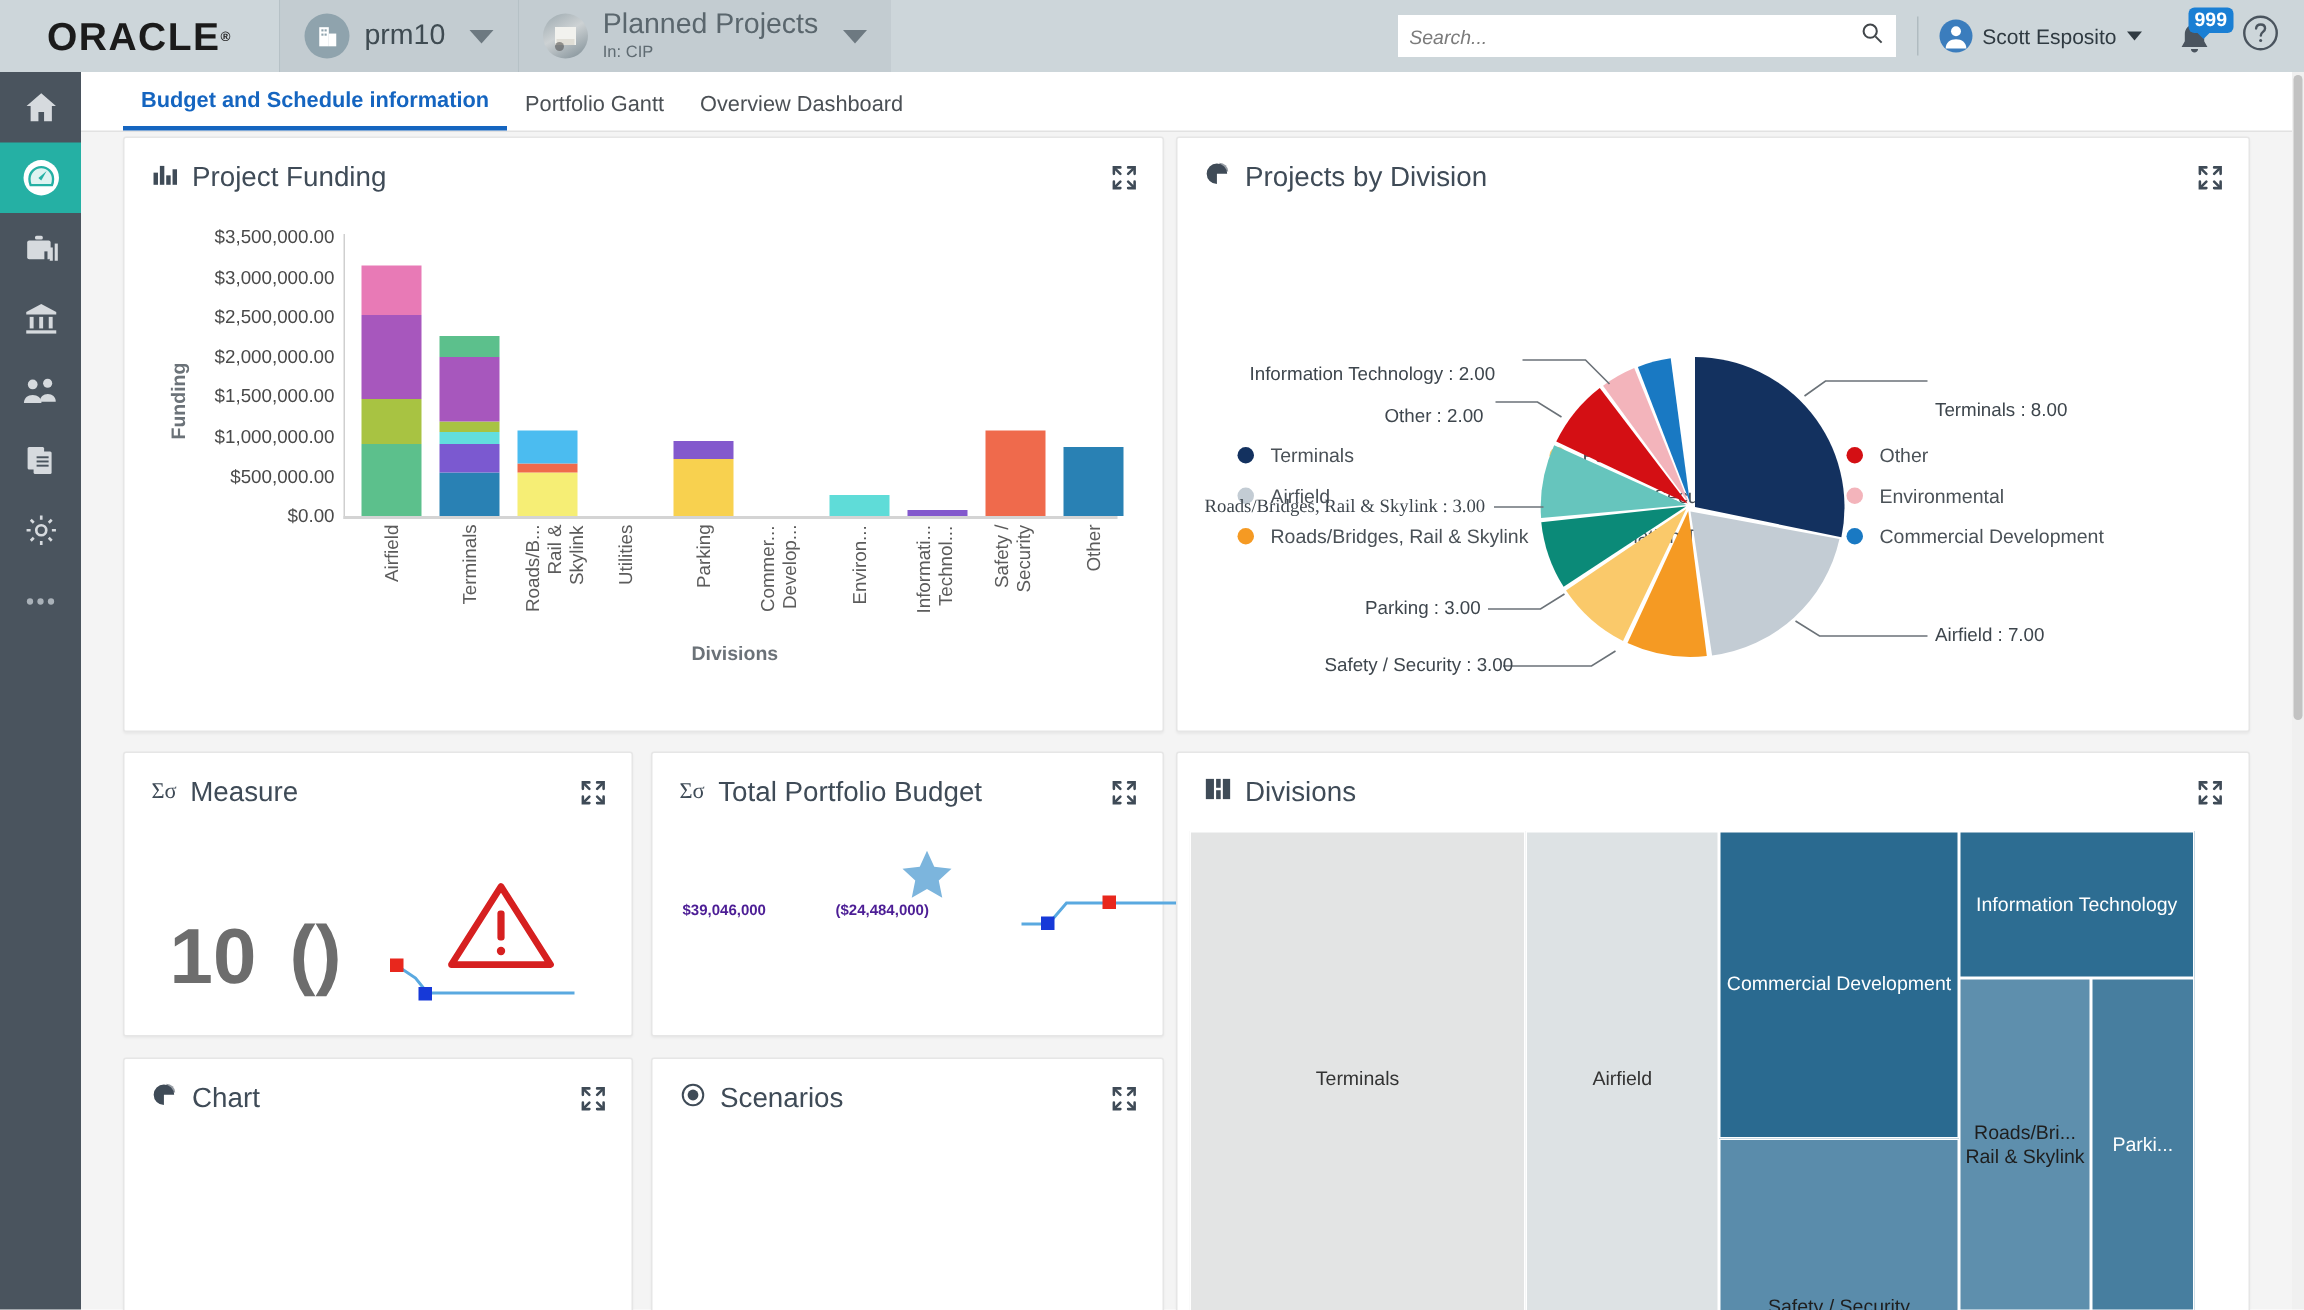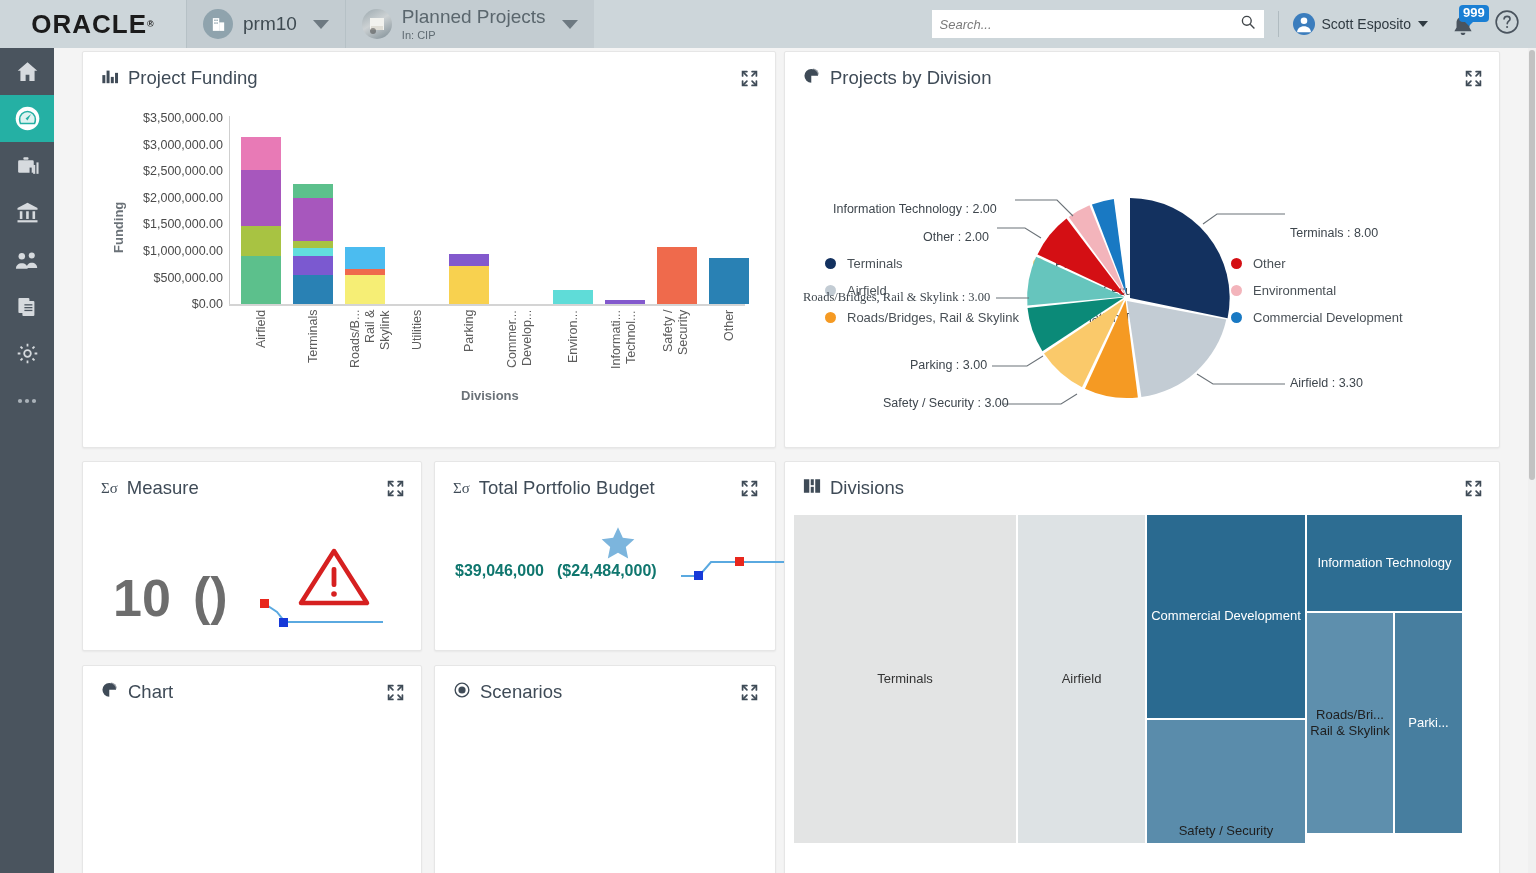--- a/index.html
+++ b/index.html
@@ -173,21 +173,21 @@
 
   
   .tm { position: absolute; }
   .tm-cell {
     position: absolute; display: flex; align-items: center;
     justify-content: center; text-align: center; font-size: 13px;
     line-height: 1.25; border: 1px solid #ffffff;
   }
 
   .sbig { font-size: 52px; font-weight: bold; color: #6d6d6d; }
-  .kpi-val { font-size: 16px; font-weight: bold; color: #0f766e; }
+  .kpi-val { font-size: 10px; font-weight: bold; color: #4c1d95; }
 
   .scroll-track {
     position: absolute; top: 48px; right: 0; width: 8px; height: 825px;
     background: #f0f0f0;
   }
   .scroll-thumb {
     position: absolute; top: 2px; left: 1px; width: 6px; height: 430px;
     background: #c2c2c2; border-radius: 3px;
   }
 </style>
@@ -337,20 +337,25 @@
       <circle cx="5" cy="4" r="2.1"></circle>
         <circle cx="12" cy="4" r="2.1"></circle>
         <circle cx="19" cy="4" r="2.1"></circle>
     </svg>
   </div>
 </div>
 
 <div class="content">
 
 
+  <div class="tabsbar">
+    <div class="tab active">Budget and Schedule information</div>
+    <div class="tab">Portfolio Gantt</div>
+    <div class="tab">Overview Dashboard</div>
+  </div>
 
 
   <div class="board">
 
     <div class="panel" style="left:28px; top:3px; width:694px; height:397px;">
       <div class="panel-head">
         <span>
           <svg width="18" height="18" viewBox="0 0 20 20" fill="#3f4b57">
             <rect x="1.5" y="9" width="3.3" height="9"></rect>
               <rect x="6.2" y="4" width="3.3" height="14"></rect>
@@ -514,21 +519,21 @@
           <path d="M 412 276 L 428 286 L 500 286"></path>
           <path d="M 292 296 L 276 306 L 217 306"></path>
           <path d="M 258 258 L 242 268 L 207 268"></path>
           <path d="M 244 200 L 232 200 L 211 200"></path>
           <path d="M 256 140 L 240 130 L 212 130"></path>
           <path d="M 288 118 L 272 102 L 230 102"></path>
         </g>
       </svg>
 
       <div class="pielabel" style="left:505px;top:174px;">Terminals : 8.00</div>
-      <div class="pielabel" style="left:505px;top:324px;">Airfield : 3.30</div>
+      <div class="pielabel" style="left:505px;top:324px;">Airfield : 7.00</div>
       <div class="pielabel" style="left:98px;top:344px;">Safety / Security : 3.00</div>
       <div class="pielabel" style="left:125px;top:306px;">Parking : 3.00</div>
       <div class="pielabel" style="left:18px;top:238px;font-family:Liberation Serif, serif;">Roads/Bridges, Rail &amp; Skylink : 3.00</div>
       <div class="pielabel" style="left:138px;top:178px;">Other : 2.00</div>
       <div class="pielabel" style="left:48px;top:150px;">Information Technology : 2.00</div>
     </div>
 
     <div class="panel" style="left:28px; top:413px; width:340px; height:190px;">
       <div class="panel-head">
         <span style="font-size:15px;color:#3f4b57;font-family:'Liberation Serif',serif;">Σσ</span>

